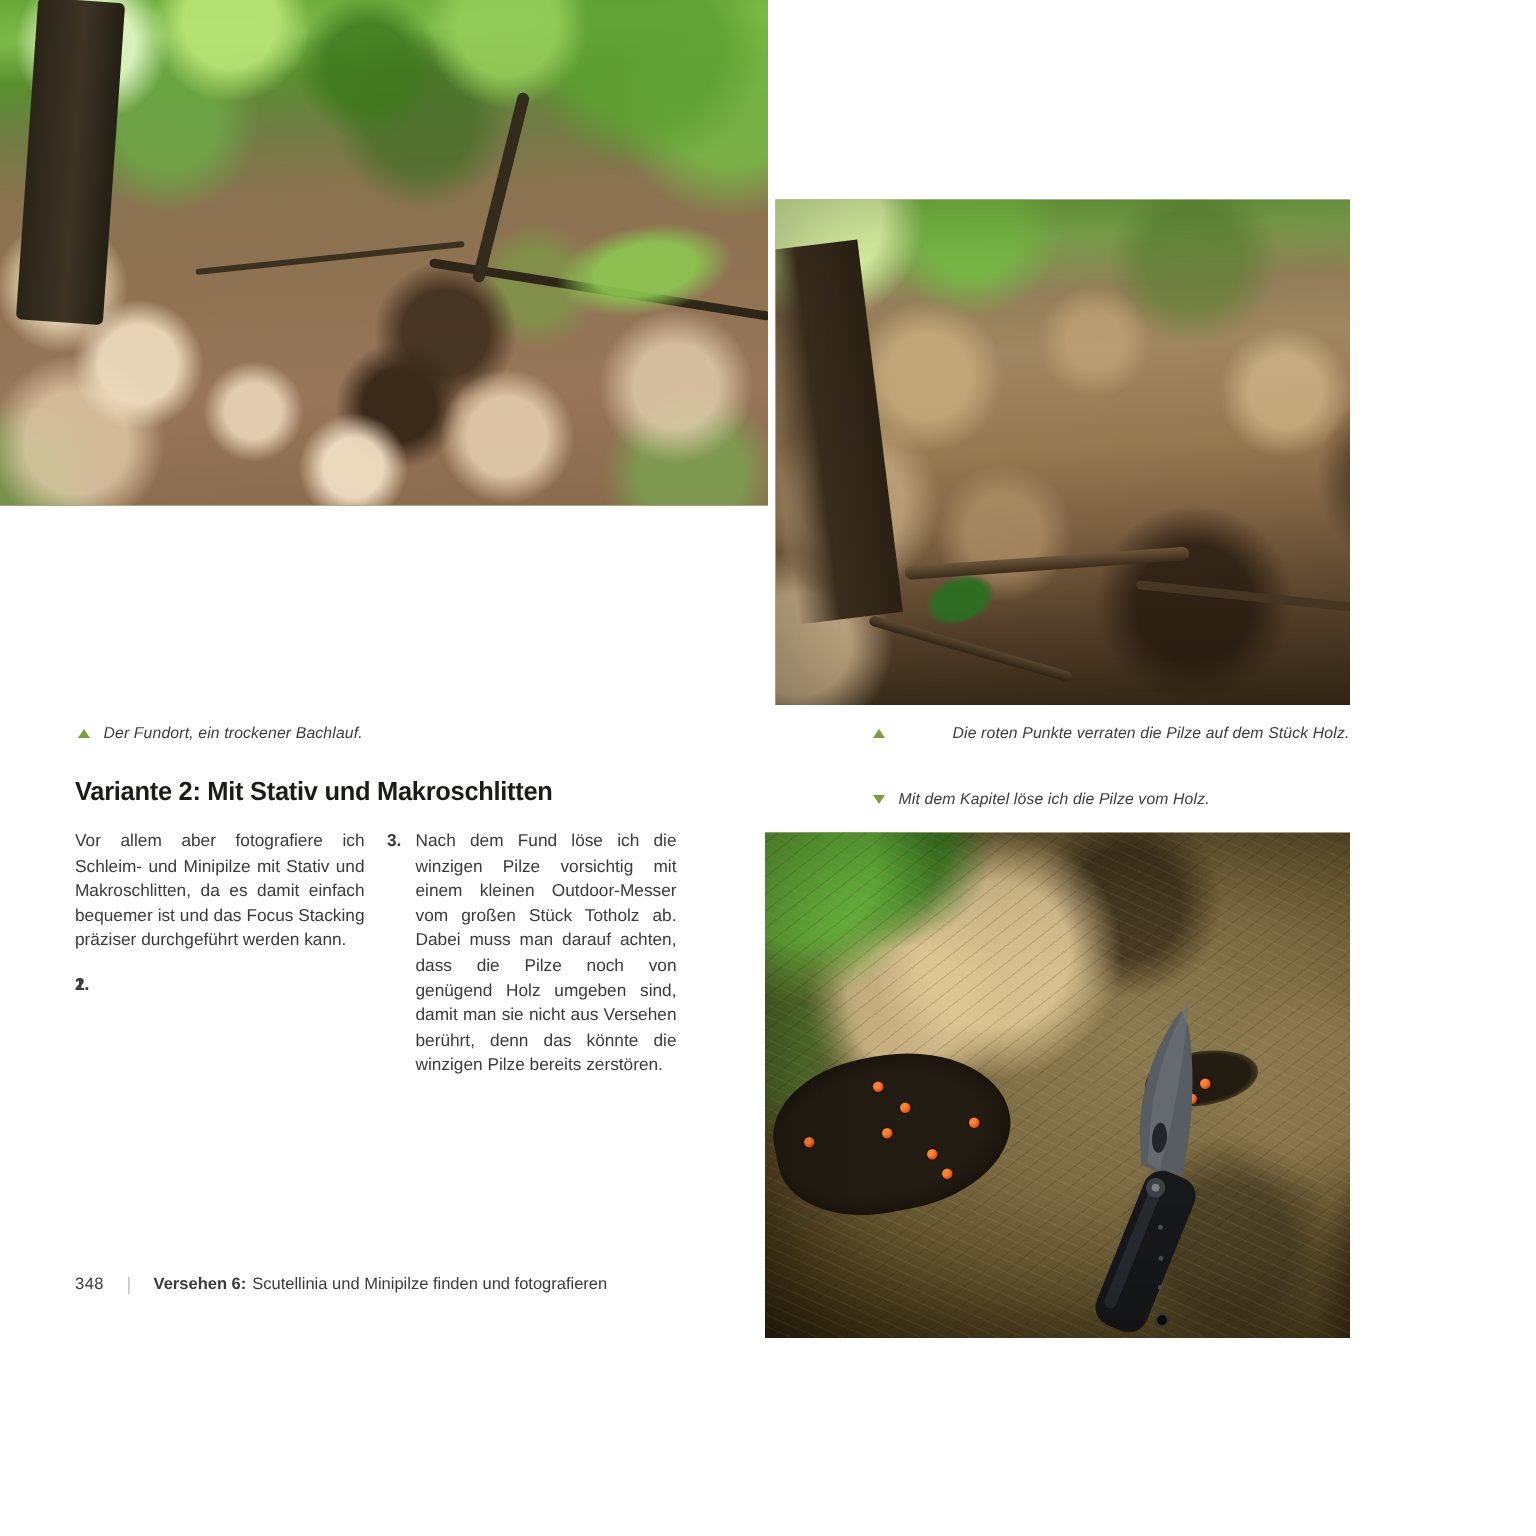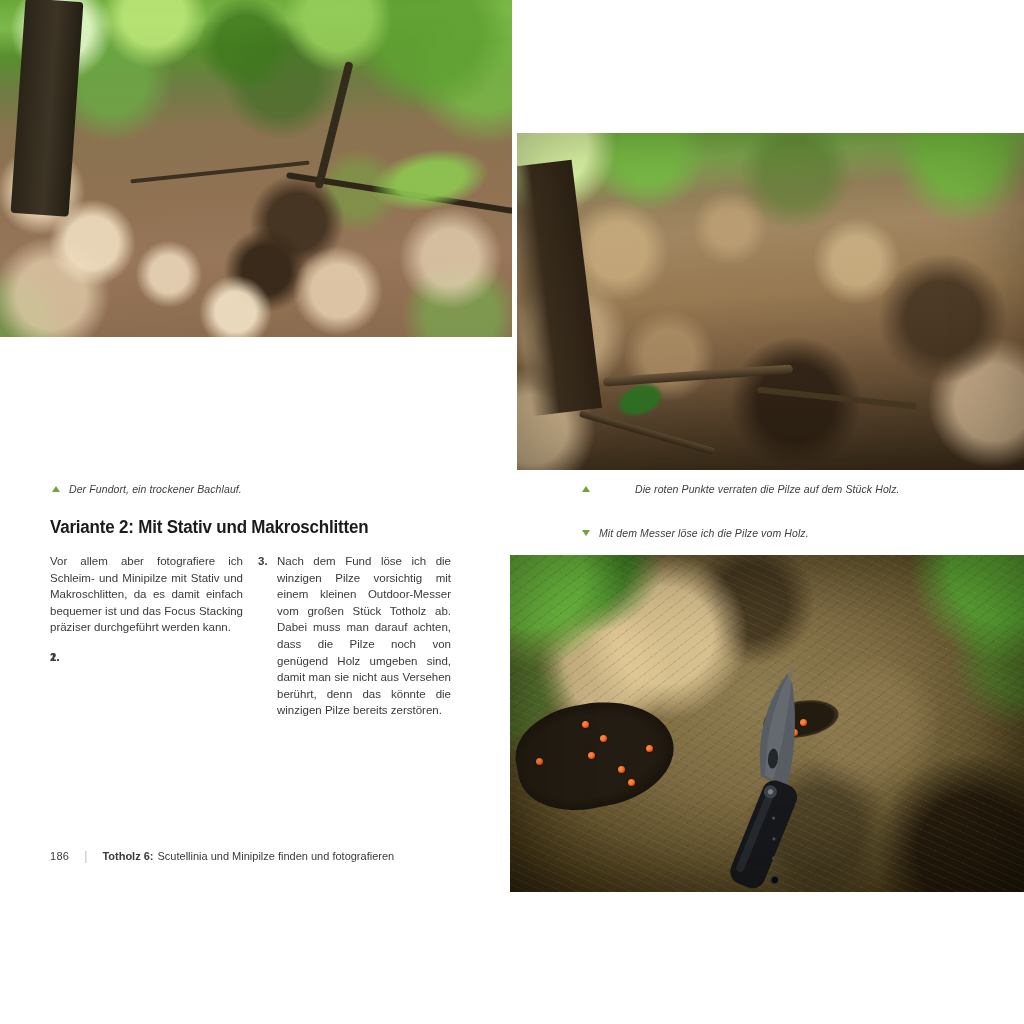--- a/index.html
+++ b/index.html
@@ -1,17 +1,17 @@
 <!DOCTYPE html>
 <html><head>
 <meta charset="utf-8">
 <style>
   html,body{margin:0;padding:0;background:#ffffff;}
   .page{
-    position:relative;width:1024px;height:1024px;background:#ffffff;overflow:hidden;
+    position:relative;width:900px;height:1024px;background:#ffffff;overflow:hidden;
     font-family:"Liberation Sans", sans-serif;color:#3a3a3a;
   }
   
   .photo{position:absolute;overflow:hidden;background:#7a6a4c;}
   .photo-top-left{left:0;top:133;width:512px;height:337px;}
   .photo-top-right{left:517px;top:133px;width:507px;height:337px;}
   .photo-bottom{left:510px;top:555px;width:514px;height:337px;}
   .layer{position:absolute;inset:0;}
 
   
@@ -150,21 +150,21 @@
   <div class="caption caption-left">
     <span class="tri tri-up"></span>
     <span>Der Fundort, ein trockener Bachlauf.</span>
   </div>
   <div class="caption caption-right-top">
     <span class="tri tri-up"></span>
     <span>Die roten Punkte verraten die Pilze auf dem Stück Holz.</span>
   </div>
   <div class="caption caption-right-bottom">
     <span class="tri tri-down"></span>
-    <span>Mit dem Messer löse ich die Pilze vom Holz.</span>
+    <span>Mit dem Kapitel löse ich die Pilze vom Holz.</span>
   </div>
 
   <h1 class="heading">Variante 2: Mit Stativ und Makroschlitten</h1>
 
   <div class="col col-1">
     <p>Vor allem aber fotografiere ich Schleim- und Minipilze mit Stativ und Makroschlitten, da es damit einfach bequemer ist und das Focus Stacking präziser durchgeführt werden kann.</p>
     <div class="list-item">
       <span class="num">1.</span>
     </div>
     <div class="list-item">
@@ -209,19 +209,19 @@
         <circle cx="271" cy="262" r="1.6" fill="#4a4f55"></circle>
         <circle cx="276" cy="282" r="1.6" fill="#4a4f55"></circle>
         <circle cx="280" cy="301" r="1.6" fill="#4a4f55"></circle>
         <circle cx="286" cy="322" r="4" fill="#0a0b0c" stroke="#3c4147" stroke-width="1.5"></circle>
       </g>
     </svg>
     <div class="layer p3-vig"></div>
   </div>
 
   <div class="footer">
-    <span class="pagenum">186</span>
+    <span class="pagenum">348</span>
     <span class="sep">|</span>
-    <span class="chap-label">Totholz 6:</span>
+    <span class="chap-label">Versehen 6:</span>
     <span>Scutellinia und Minipilze finden und fotografieren</span>
   </div>
 
 </div>
 
 </body></html>

